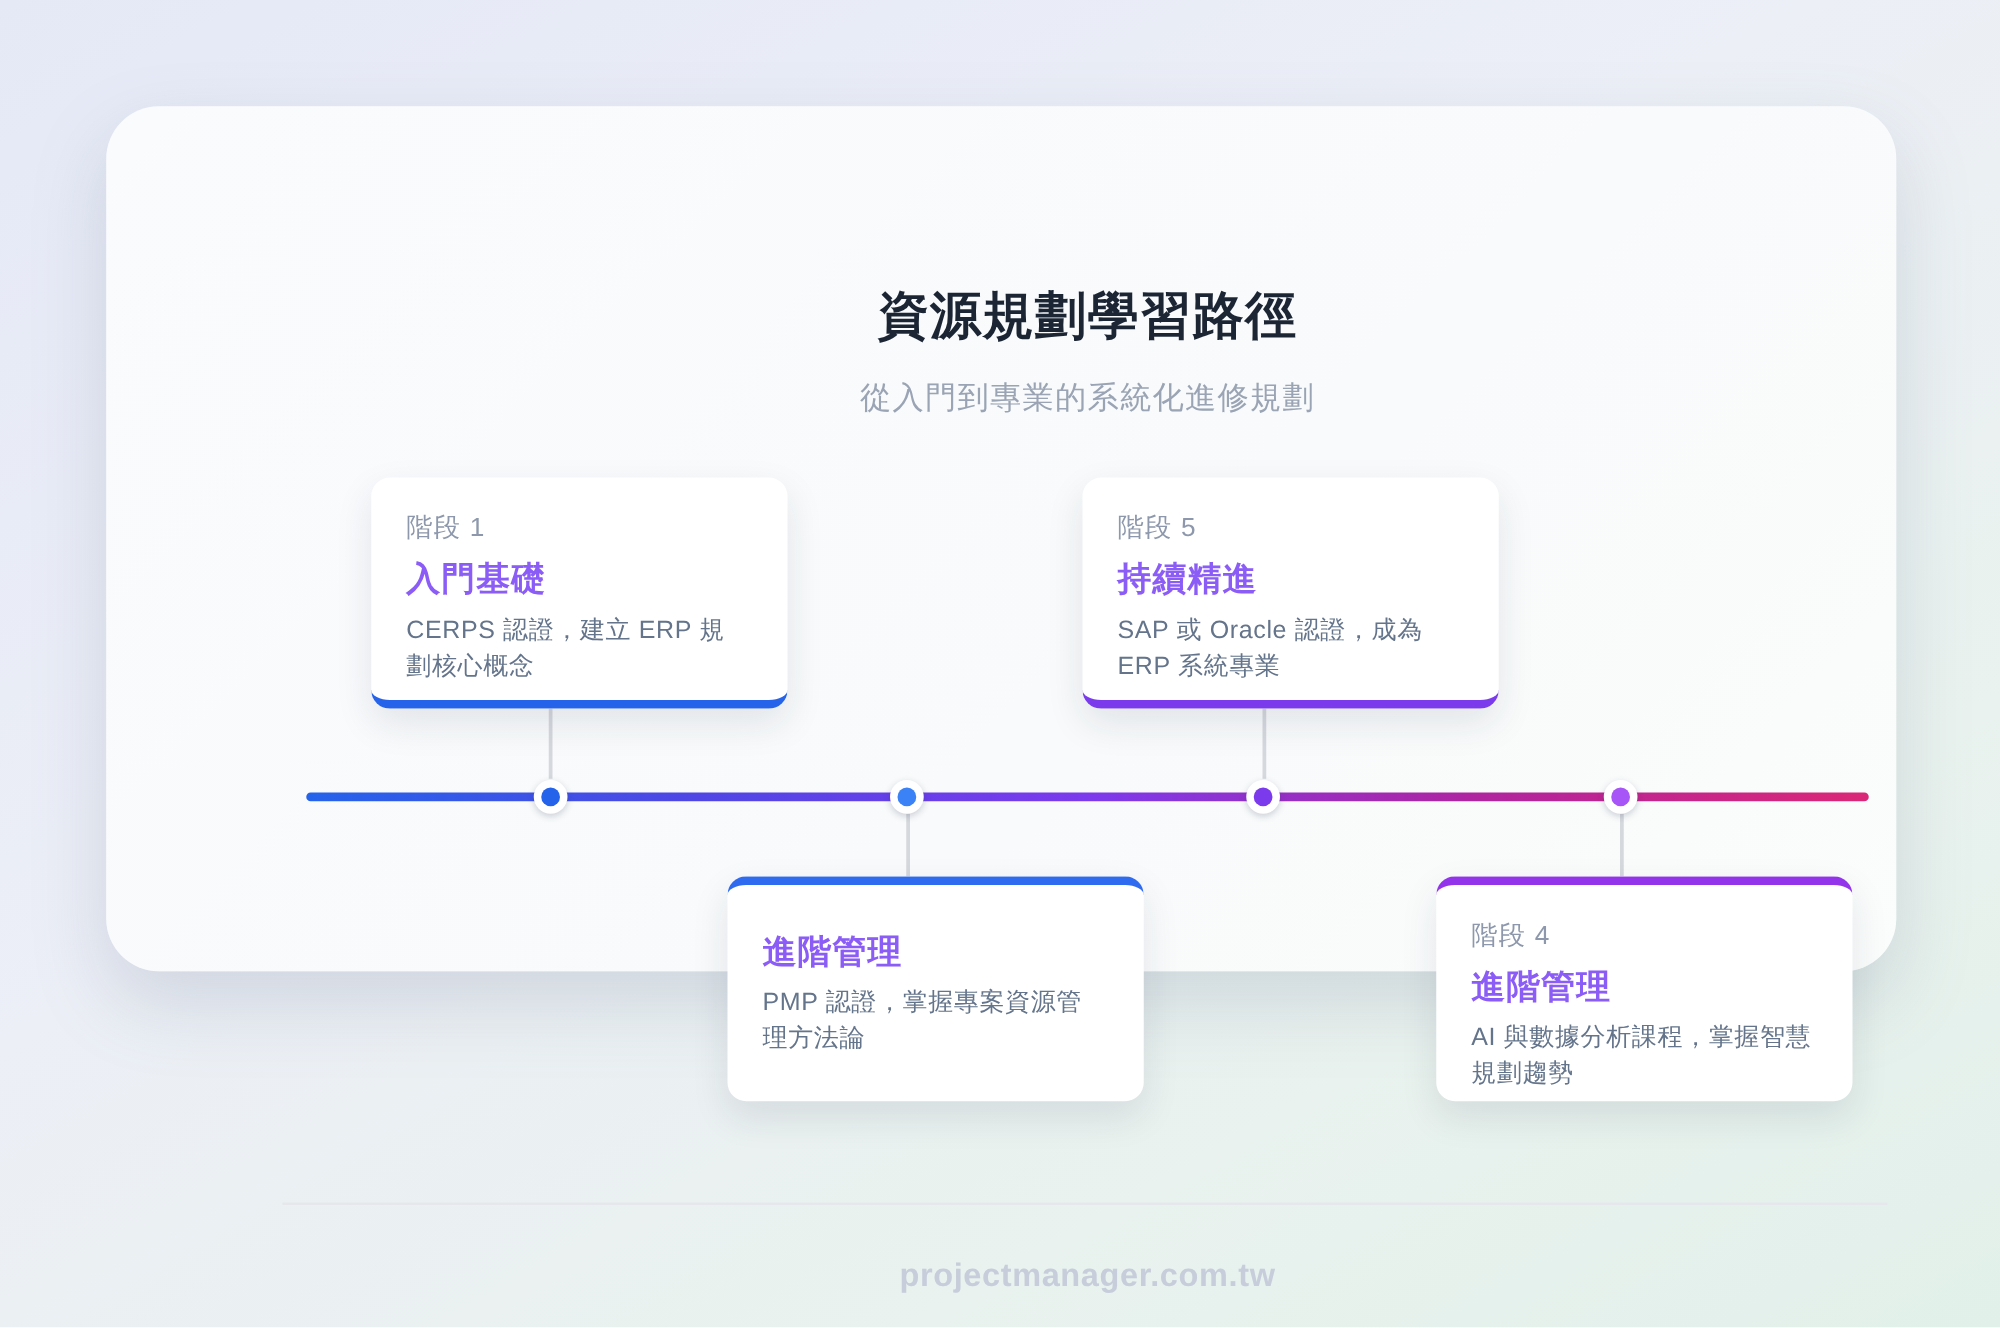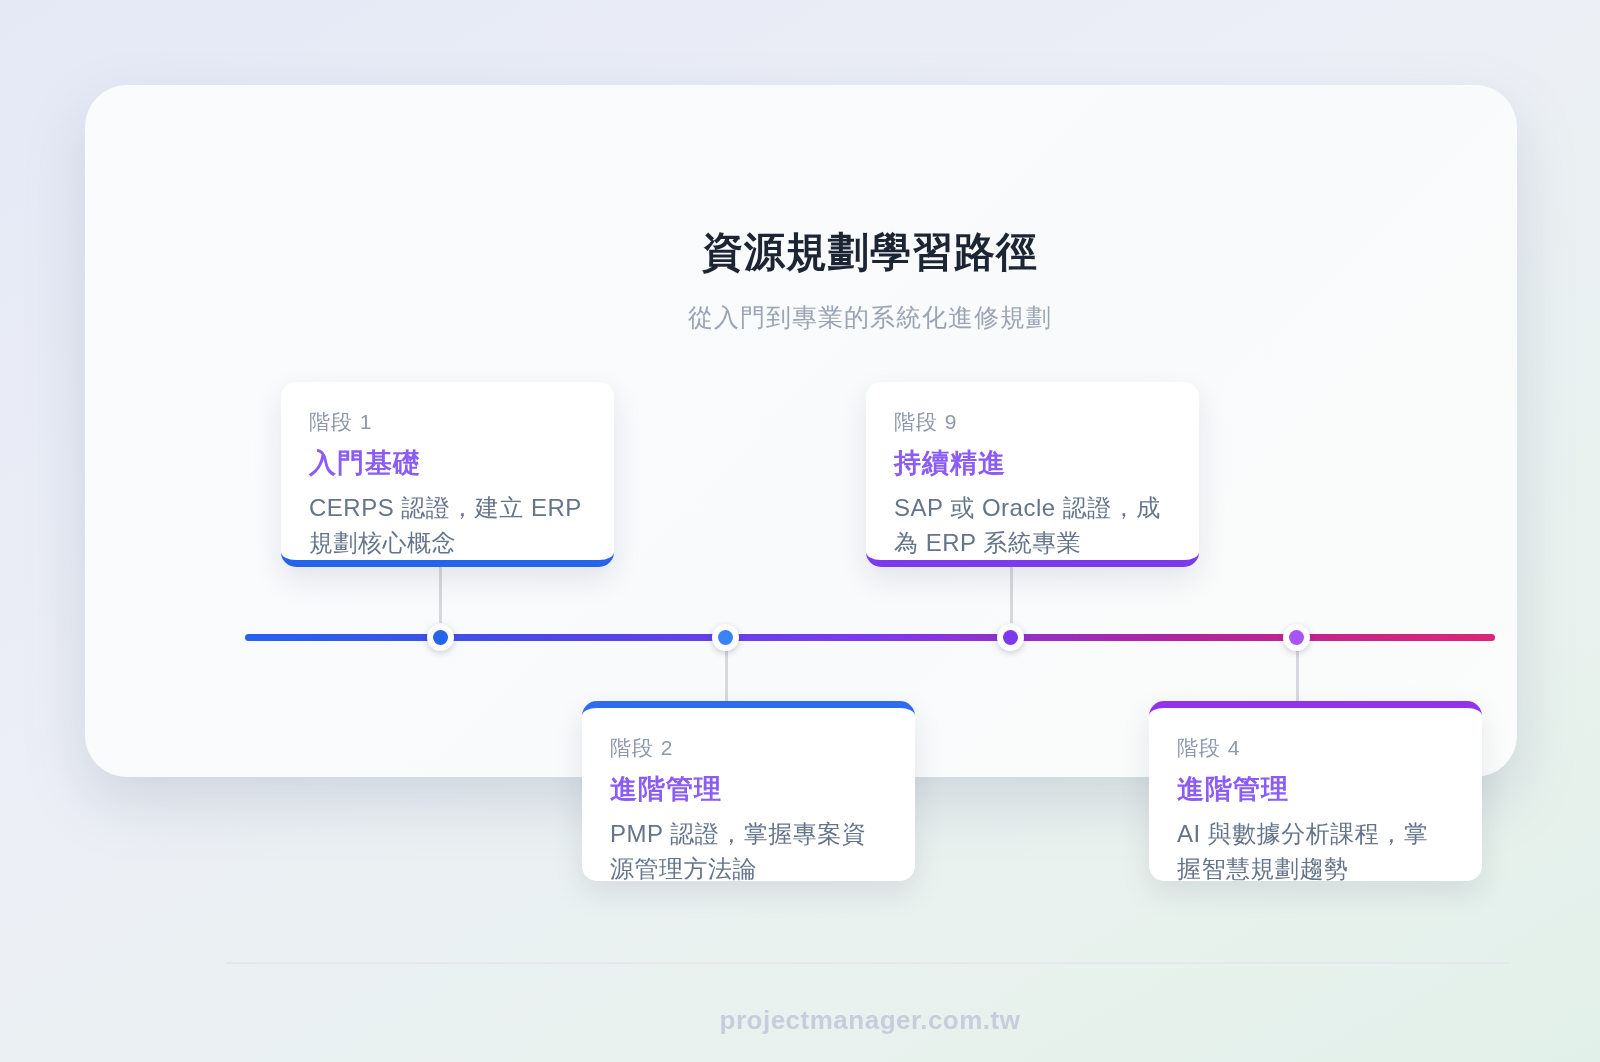--- a/index.html
+++ b/index.html
@@ -53,30 +53,30 @@
   
   .stage-card{
     position:absolute;width:333px;
     background:#ffffff;border-radius:15px;
     box-shadow:0 12px 30px rgba(30,41,70,0.10);
     box-sizing:border-box;
     padding:26px 30px 24px 28px;
   }
   .stage-card.top-row{top:297px;height:185px;border-bottom:7px solid var(--accent,#2563eb);}
   .stage-card.bottom-row{top:616px;height:180px;border-top:7px solid var(--accent,#2563eb);}
-  .card1{left:196px;} .card3{left:781px;}
+  .card1{left:212px;} .card3{left:781px;}
   .card2{left:497px;} .card4{left:1064px;}
   .stage-label{
     font-size:21px;font-weight:500;color:#8d98ac;letter-spacing:1px;
   }
   .stage-title{
     margin-top:9px;font-size:27px;font-weight:700;color:#8b5cf6;letter-spacing:1px;
   }
   .stage-desc{
-    margin-top:9px;font-size:24px;font-weight:400;color:#64748b;
+    margin-top:9px;font-size:20px;font-weight:400;color:#64748b;
     line-height:1.47;letter-spacing:0.5px;
   }
   .footer-divider{
     position:absolute;left:141px;top:877px;width:1284px;height:2px;background:#e5e7ec;
   }
   .footer-text{
     position:absolute;left:0;top:920px;width:1570px;text-align:center;
     font-size:26px;font-weight:700;color:#c7cdda;letter-spacing:0.5px;
   }
 </style>
@@ -100,27 +100,26 @@
     <div class="timeline-dot dot3" style="--dot: #7c3aed;"></div>
     <div class="timeline-dot dot4" style="--dot: #a855f7;"></div>
 
     <div class="stage-card top-row card1" style="--accent: #2563eb;">
       <div class="stage-label">階段 1</div>
       <div class="stage-title">入門基礎</div>
       <div class="stage-desc">CERPS 認證，建立 ERP 規劃核心概念</div>
     </div>
 
     <div class="stage-card bottom-row card2" style="--accent: #2f6bef;">
-      <div class="stage-label">階段 2</div>
       <div class="stage-title">進階管理</div>
       <div class="stage-desc">PMP 認證，掌握專案資源管理方法論</div>
     </div>
 
     <div class="stage-card top-row card3" style="--accent: #7c3aed;">
-      <div class="stage-label">階段 9</div>
+      <div class="stage-label">階段 5</div>
       <div class="stage-title">持續精進</div>
       <div class="stage-desc">SAP 或 Oracle 認證，成為 ERP 系統專業</div>
     </div>
 
     <div class="stage-card bottom-row card4" style="--accent: #9333ea;">
       <div class="stage-label">階段 4</div>
       <div class="stage-title">進階管理</div>
       <div class="stage-desc">AI 與數據分析課程，掌握智慧規劃趨勢</div>
     </div>
 

